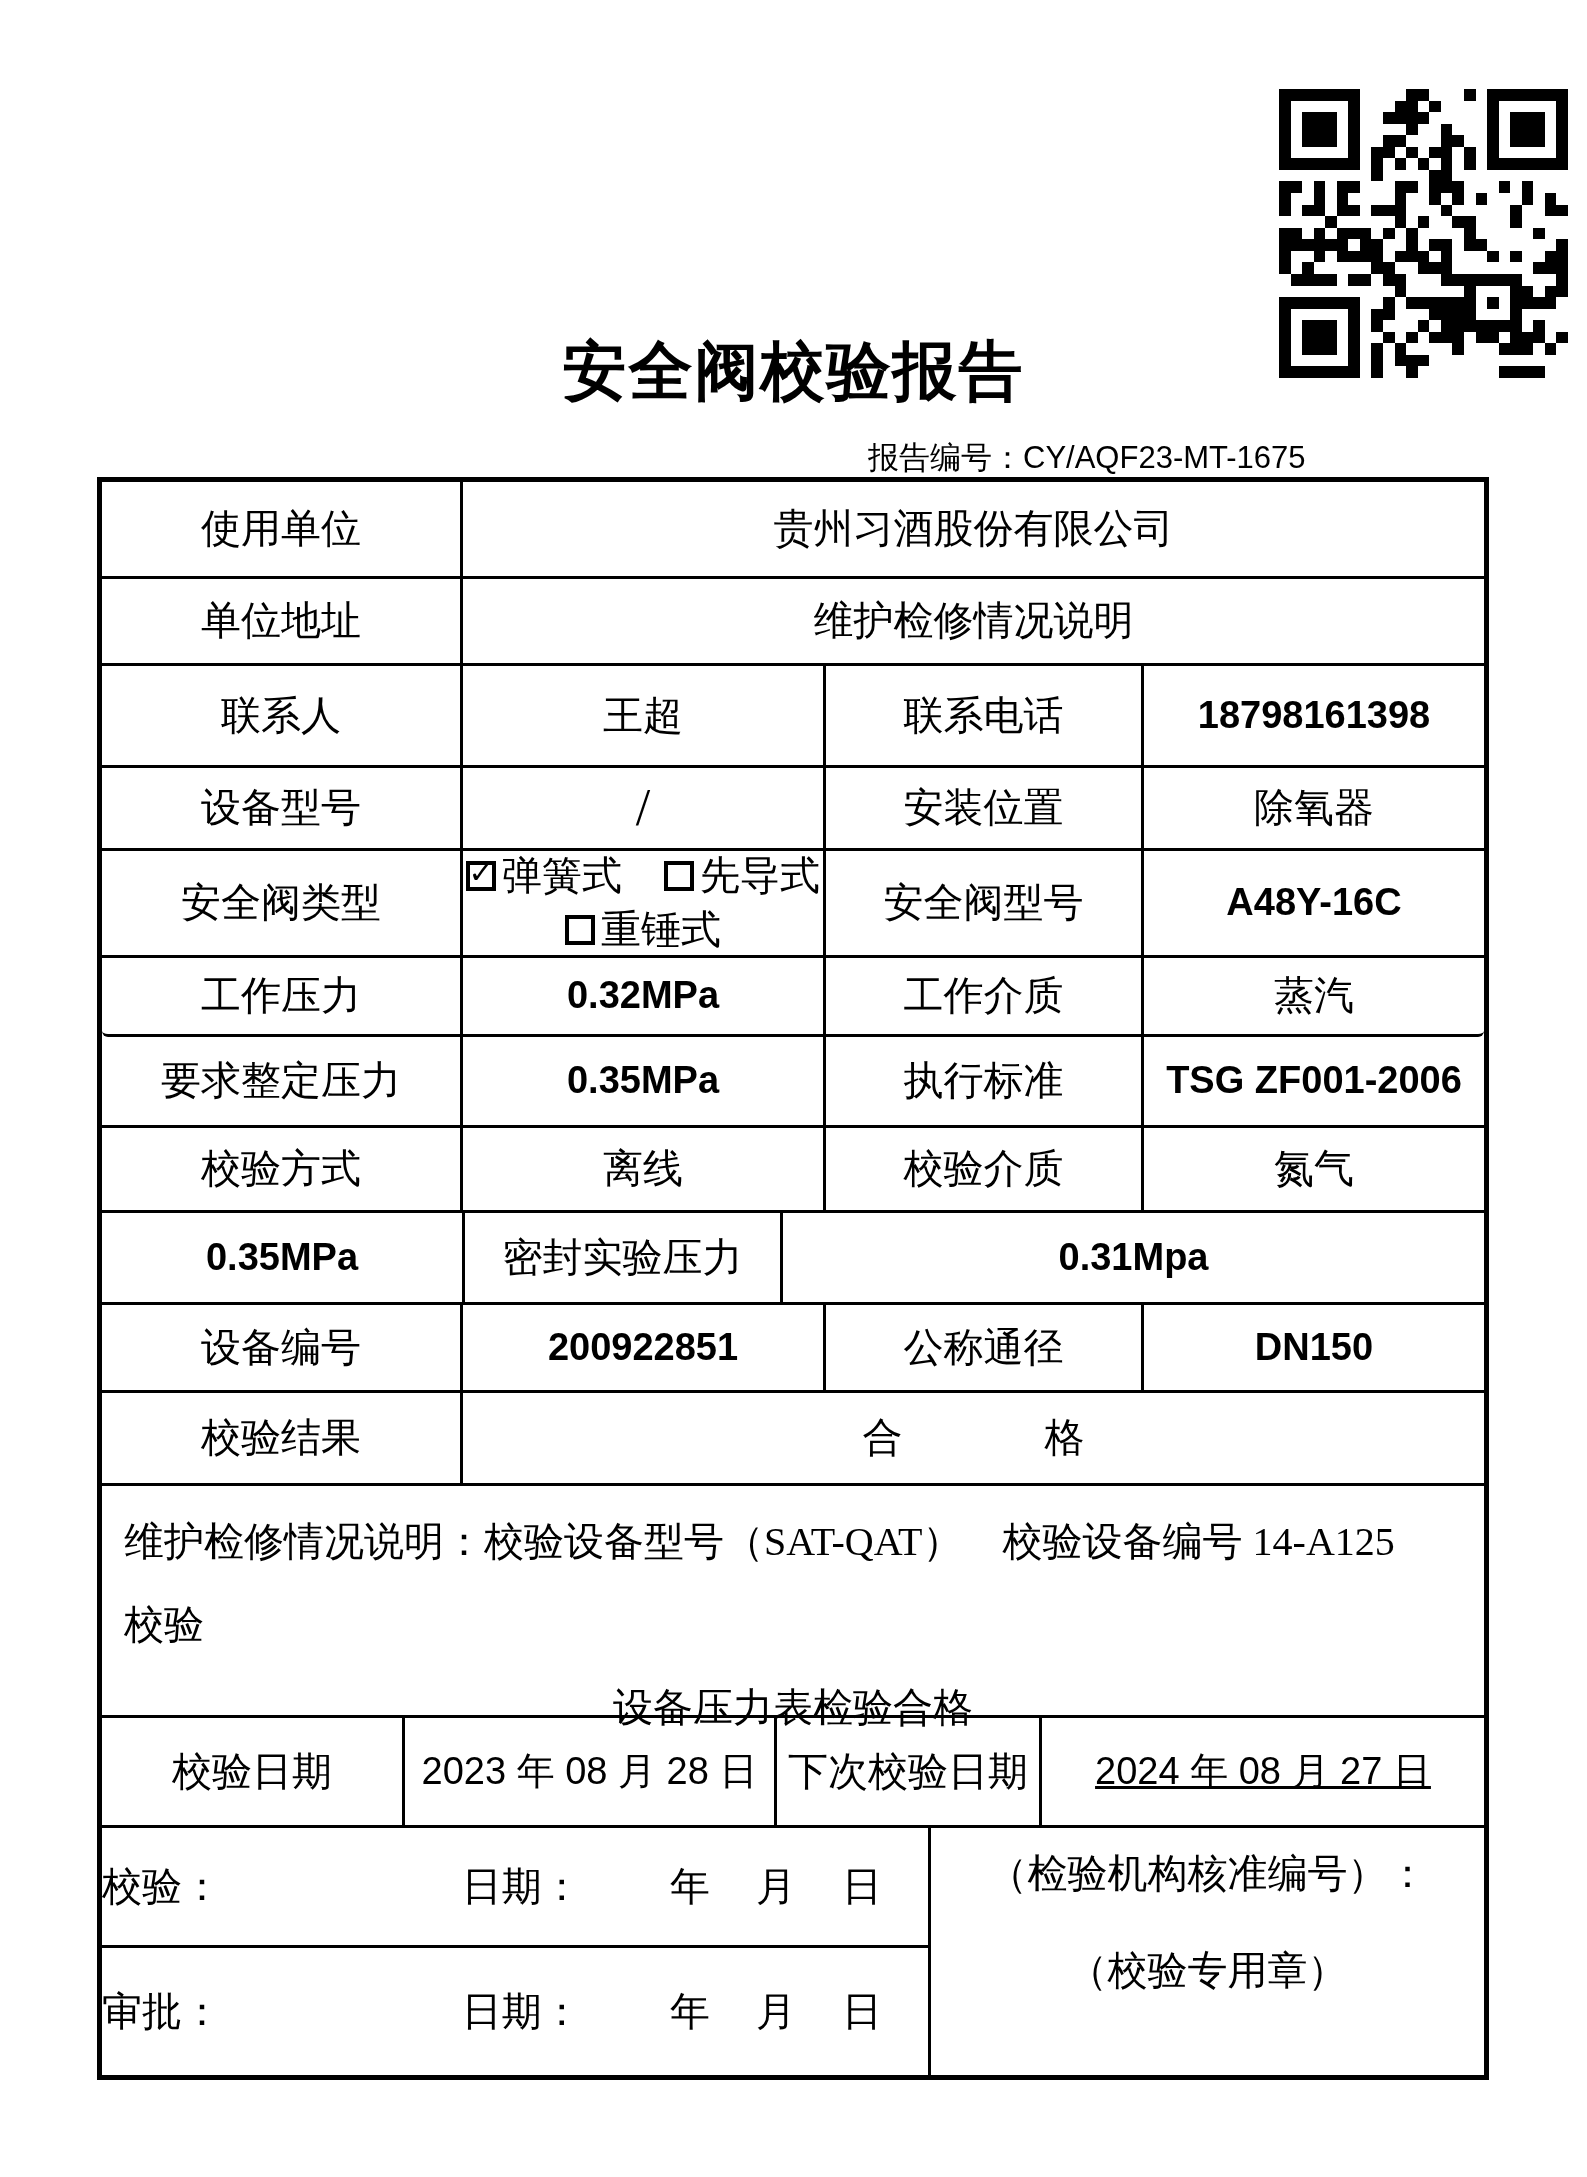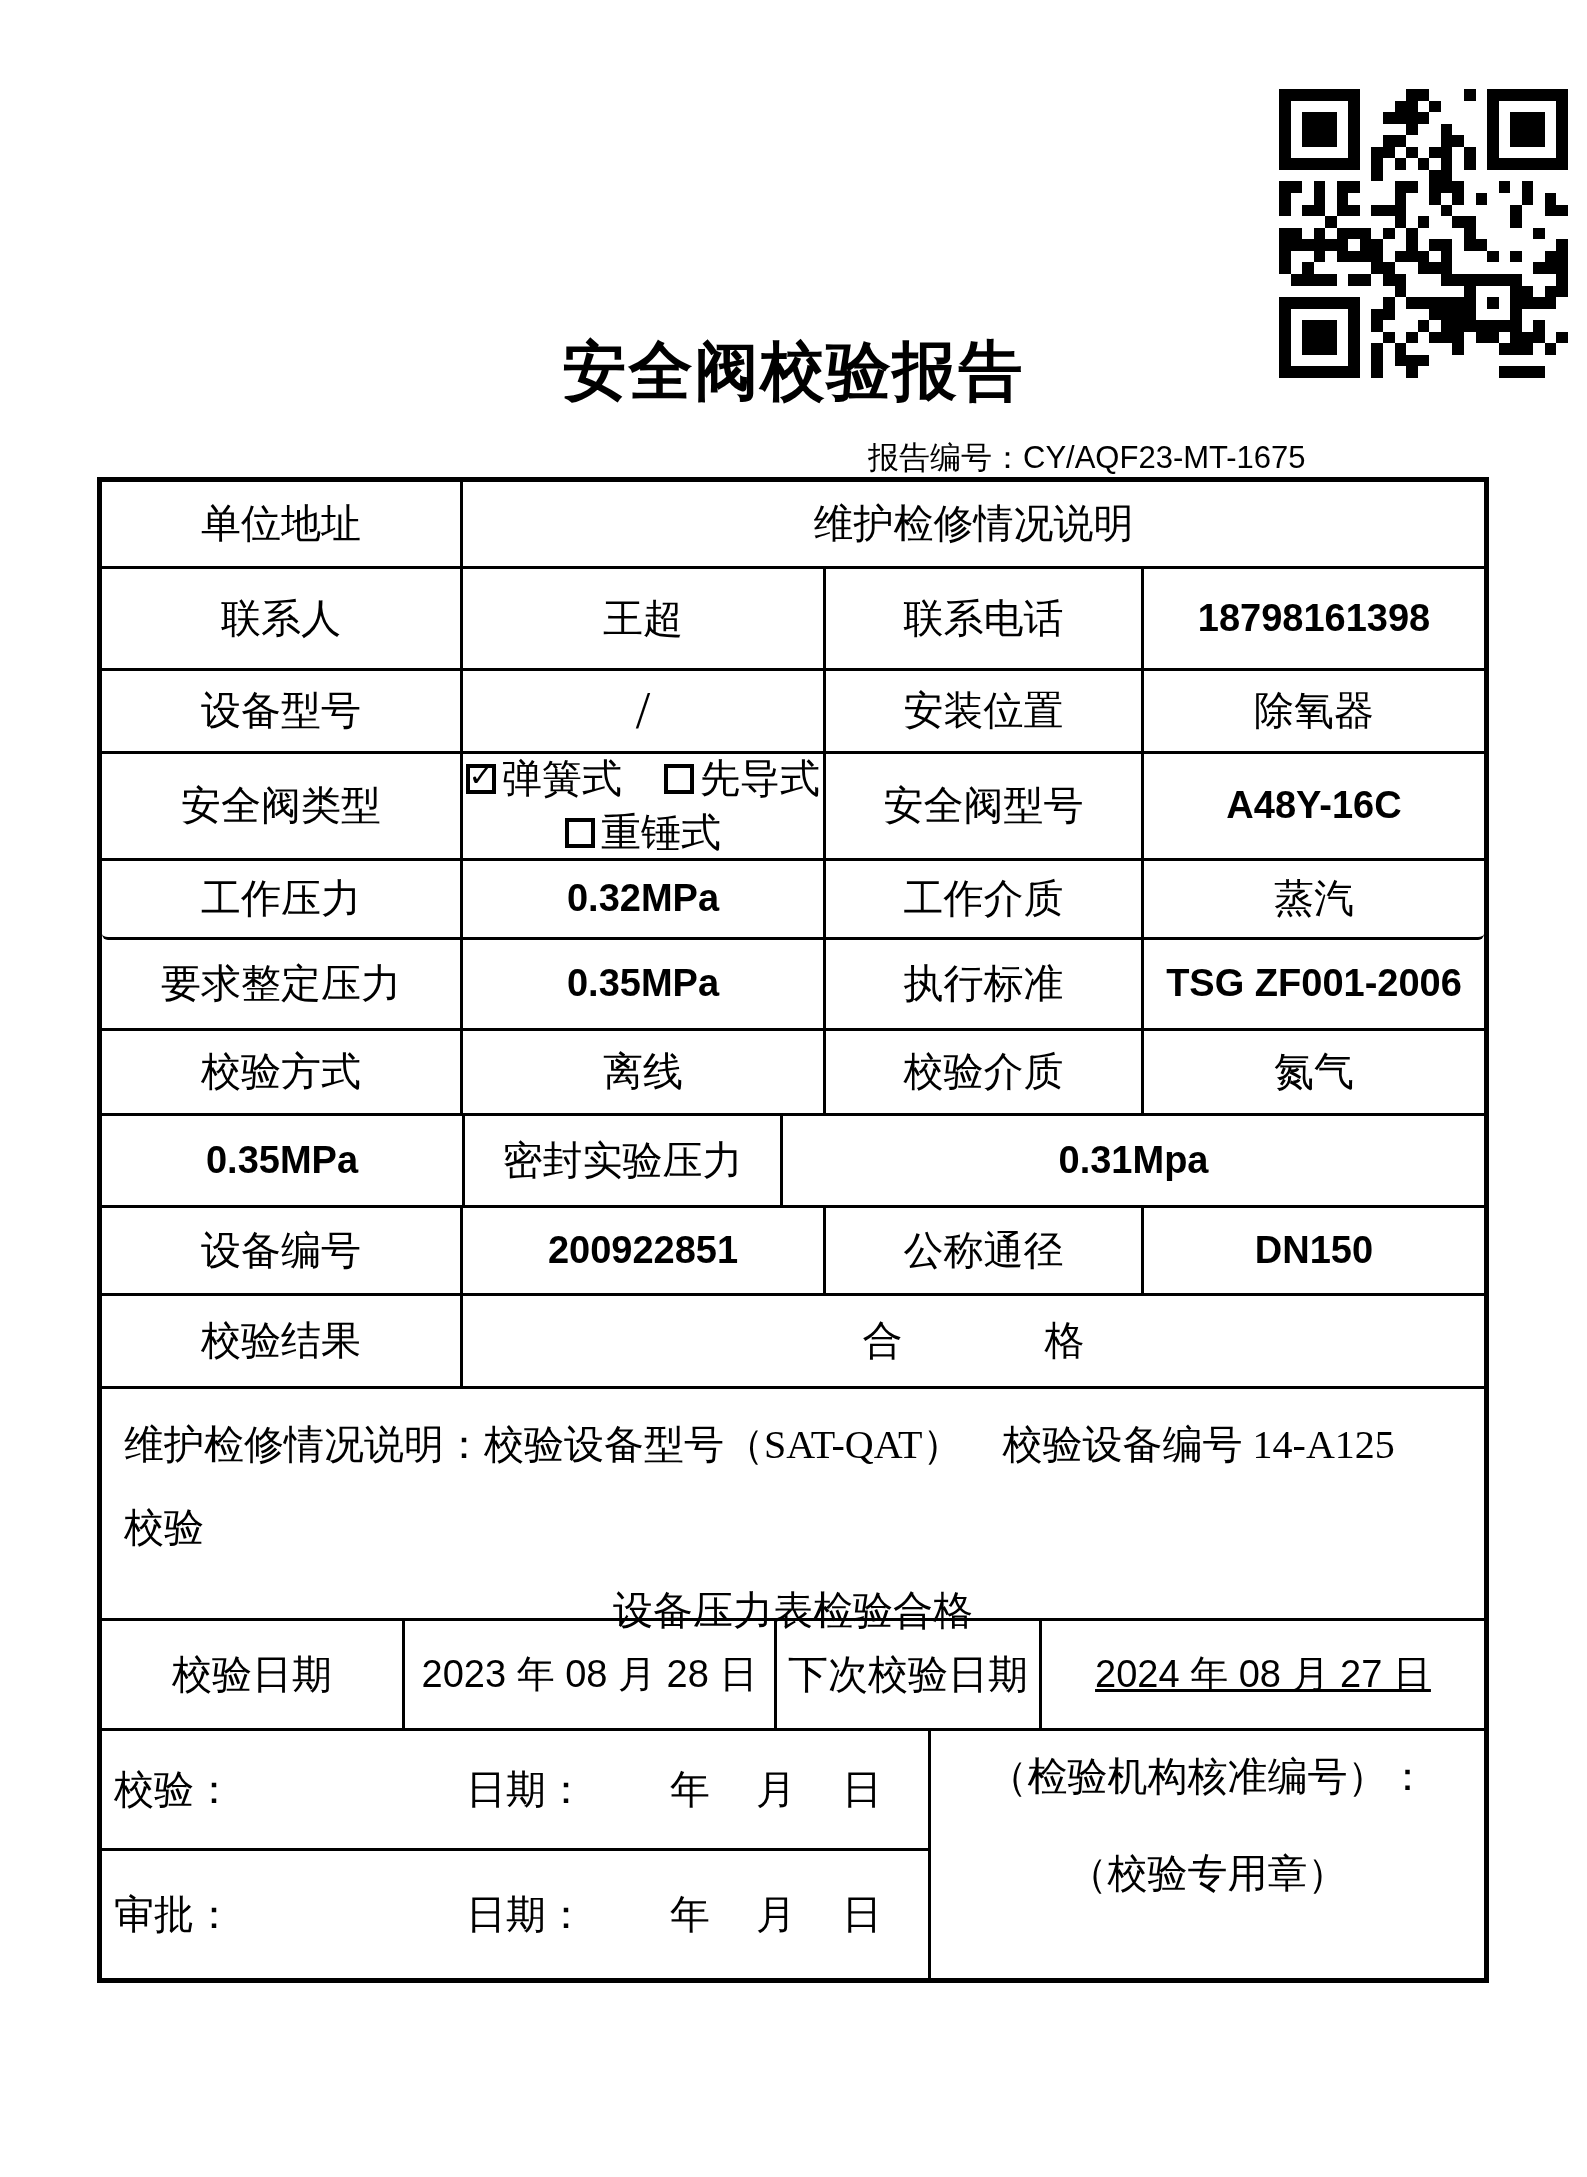--- a/index.html
+++ b/index.html
@@ -65,21 +65,21 @@
   .result-val{display:flex;justify-content:center;align-items:center;column-gap:142px;}
   
   .maint{
     display:block;text-align:left;padding:14px 22px 0 22px;
     border-right:none;width:100%;
   }
   .maint .l1{line-height:83px;}
   .maint .l2{line-height:83px;text-align:center;}
   
   .sig-left{width:829px;border-right:3px solid #000;box-sizing:border-box;display:flex;flex-direction:column;}
-  .sig-row{display:flex;align-items:center;padding-left:12px;font-size:40px;box-sizing:border-box;}
+  .sig-row{display:flex;align-items:center;font-size:40px;box-sizing:border-box;}
   .sig-row.first{height:120px;border-bottom:3px solid #000;}
   .sig-row.second{height:127px;}
   .sig-label{width:366px;text-align:left;}
   .sig-datelabel{width:212px;text-align:left;}
   .ymd{display:inline-block;margin-right:46px;}
   .org-cell{
     flex:1;display:flex;flex-direction:column;align-items:center;
     padding-top:18px;row-gap:42px;font-size:40px;text-align:center;
   }
 </style>
@@ -389,20 +389,24 @@
       </svg></div>
 
   <h1 class="title">安全阀校验报告</h1>
 
   <div class="report-line">
     <span>报告编号：</span><span class="num">CY/AQF23-MT-1675</span>
   </div>
 
   <div class="tbl">
 
+    <div class="tr h1">
+      <div class="td c1">使用单位</div>
+      <div class="td c4">贵州习酒股份有限公司</div>
+    </div>
 
     <div class="tr h2">
       <div class="td c1">单位地址</div>
       <div class="td c4">维护检修情况说明</div>
     </div>
 
     <div class="tr h3">
       <div class="td c1">联系人</div>
       <div class="td c2">王超</div>
       <div class="td c3">联系电话</div>

